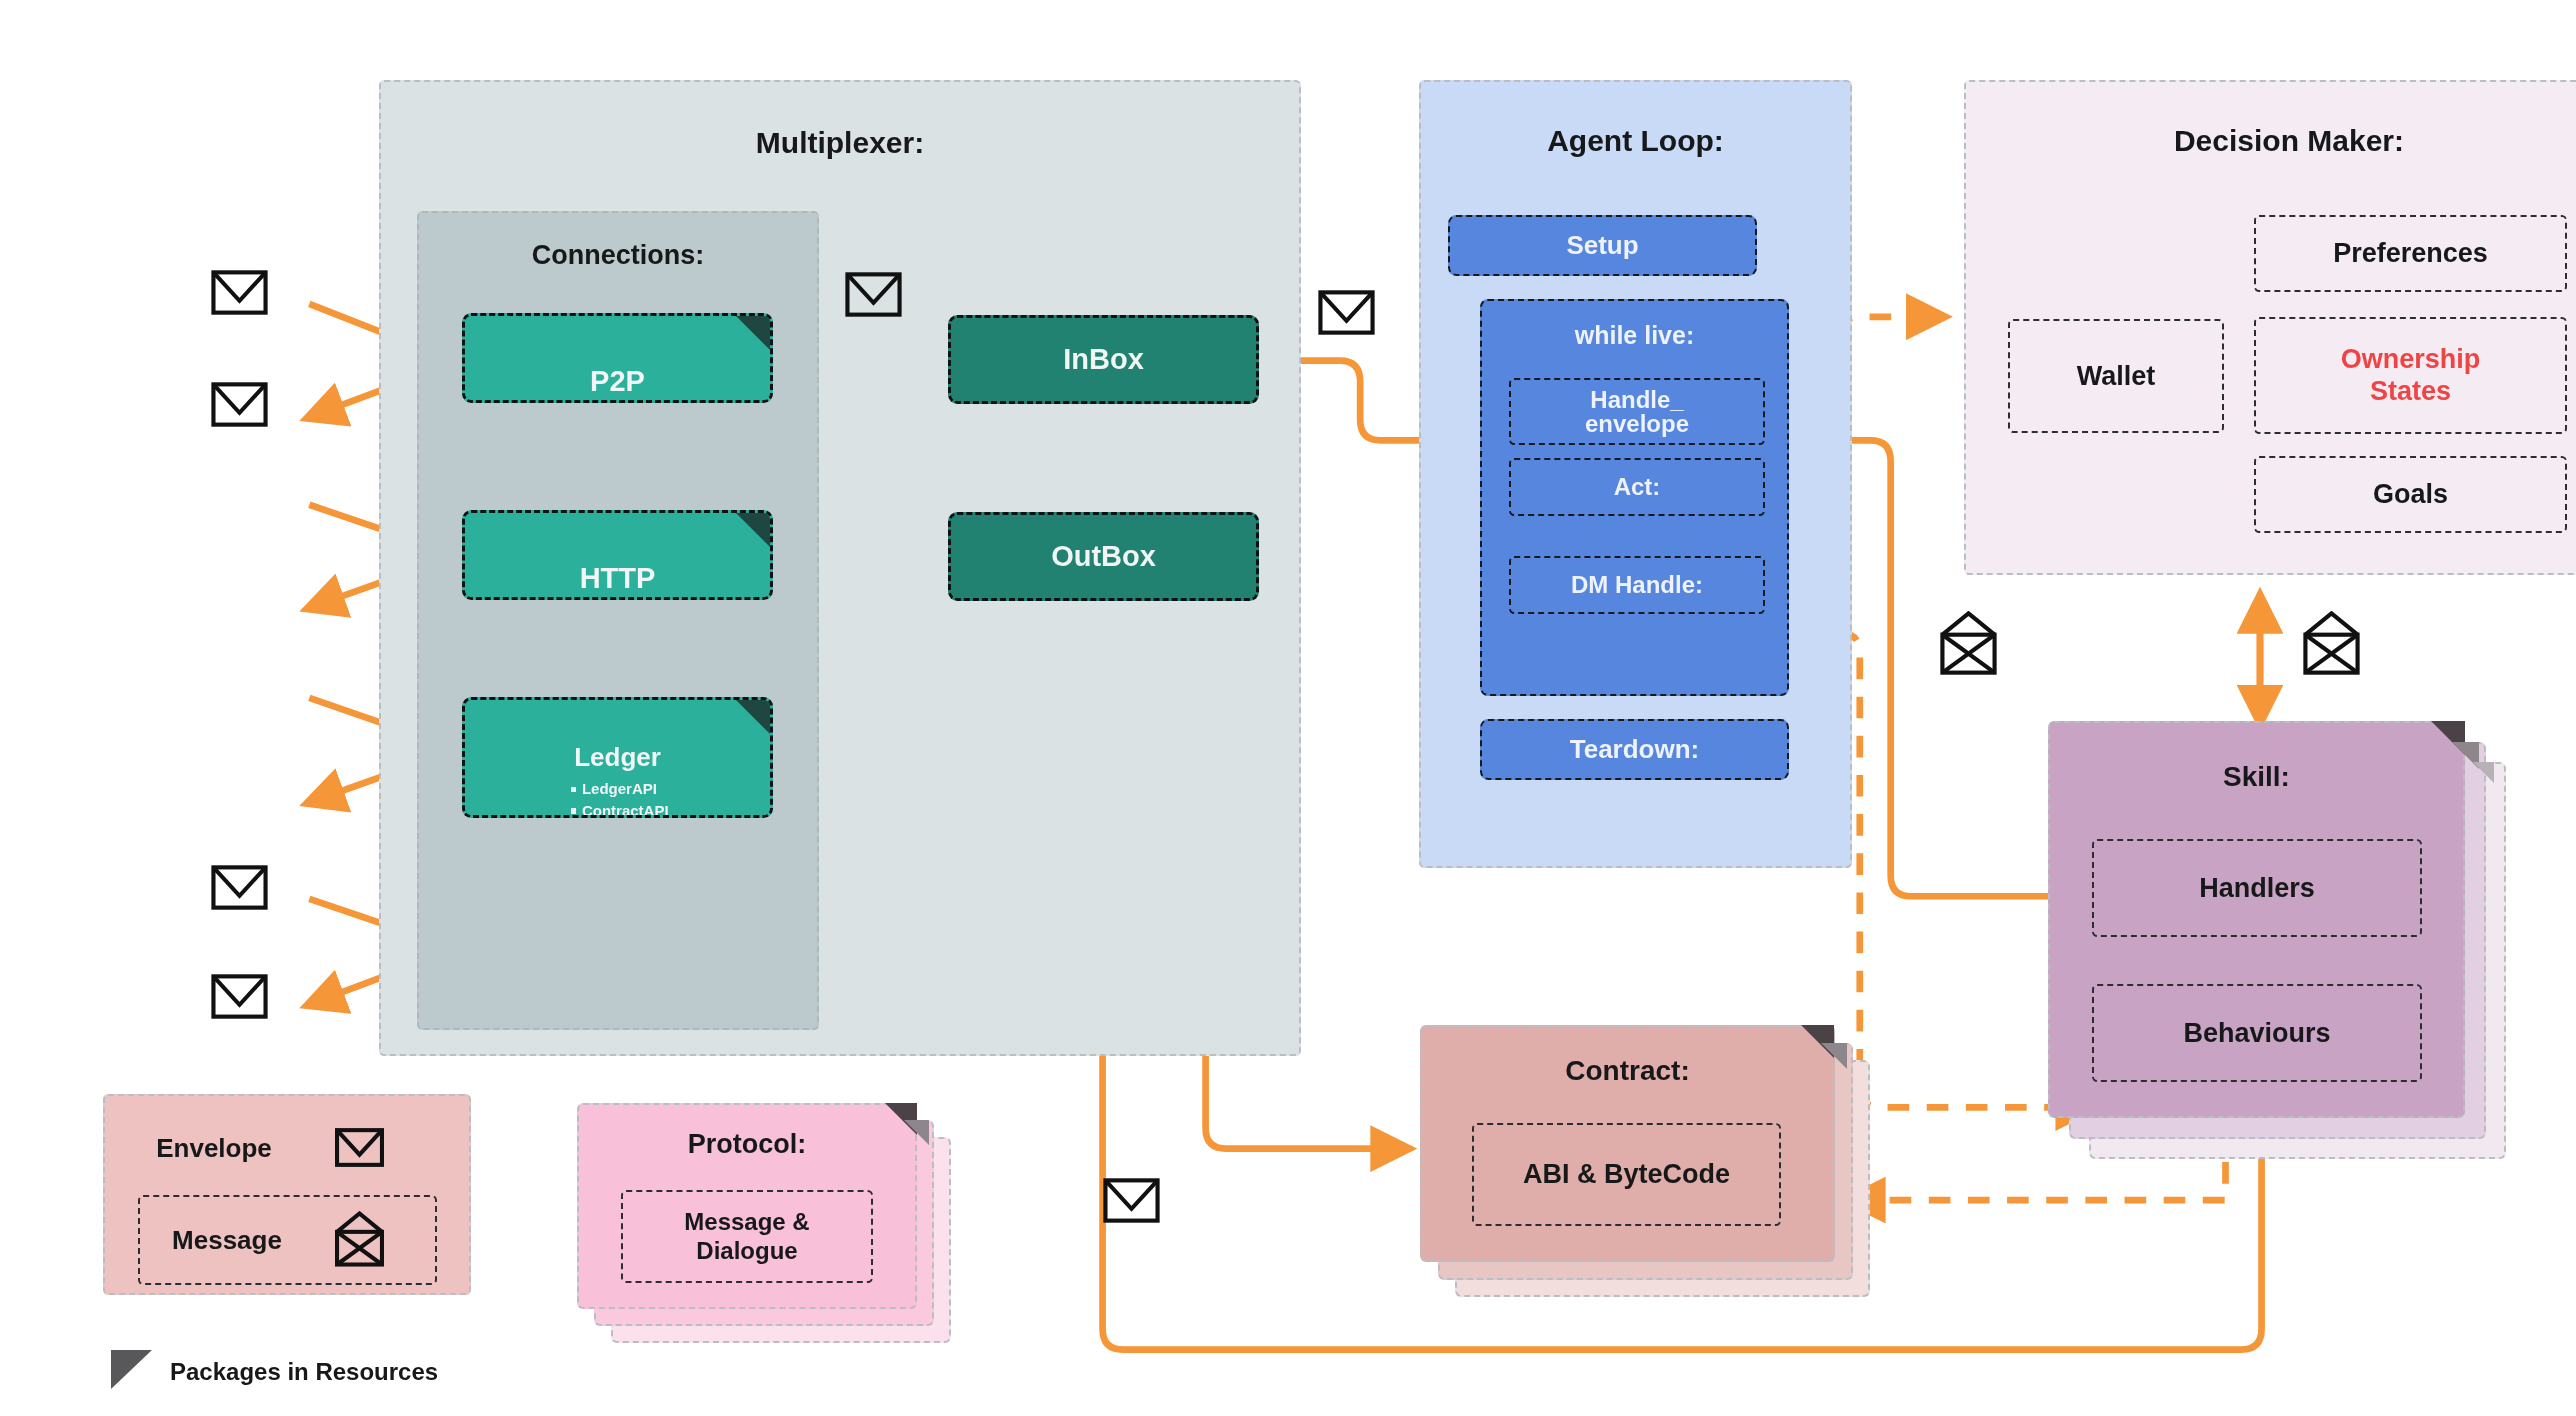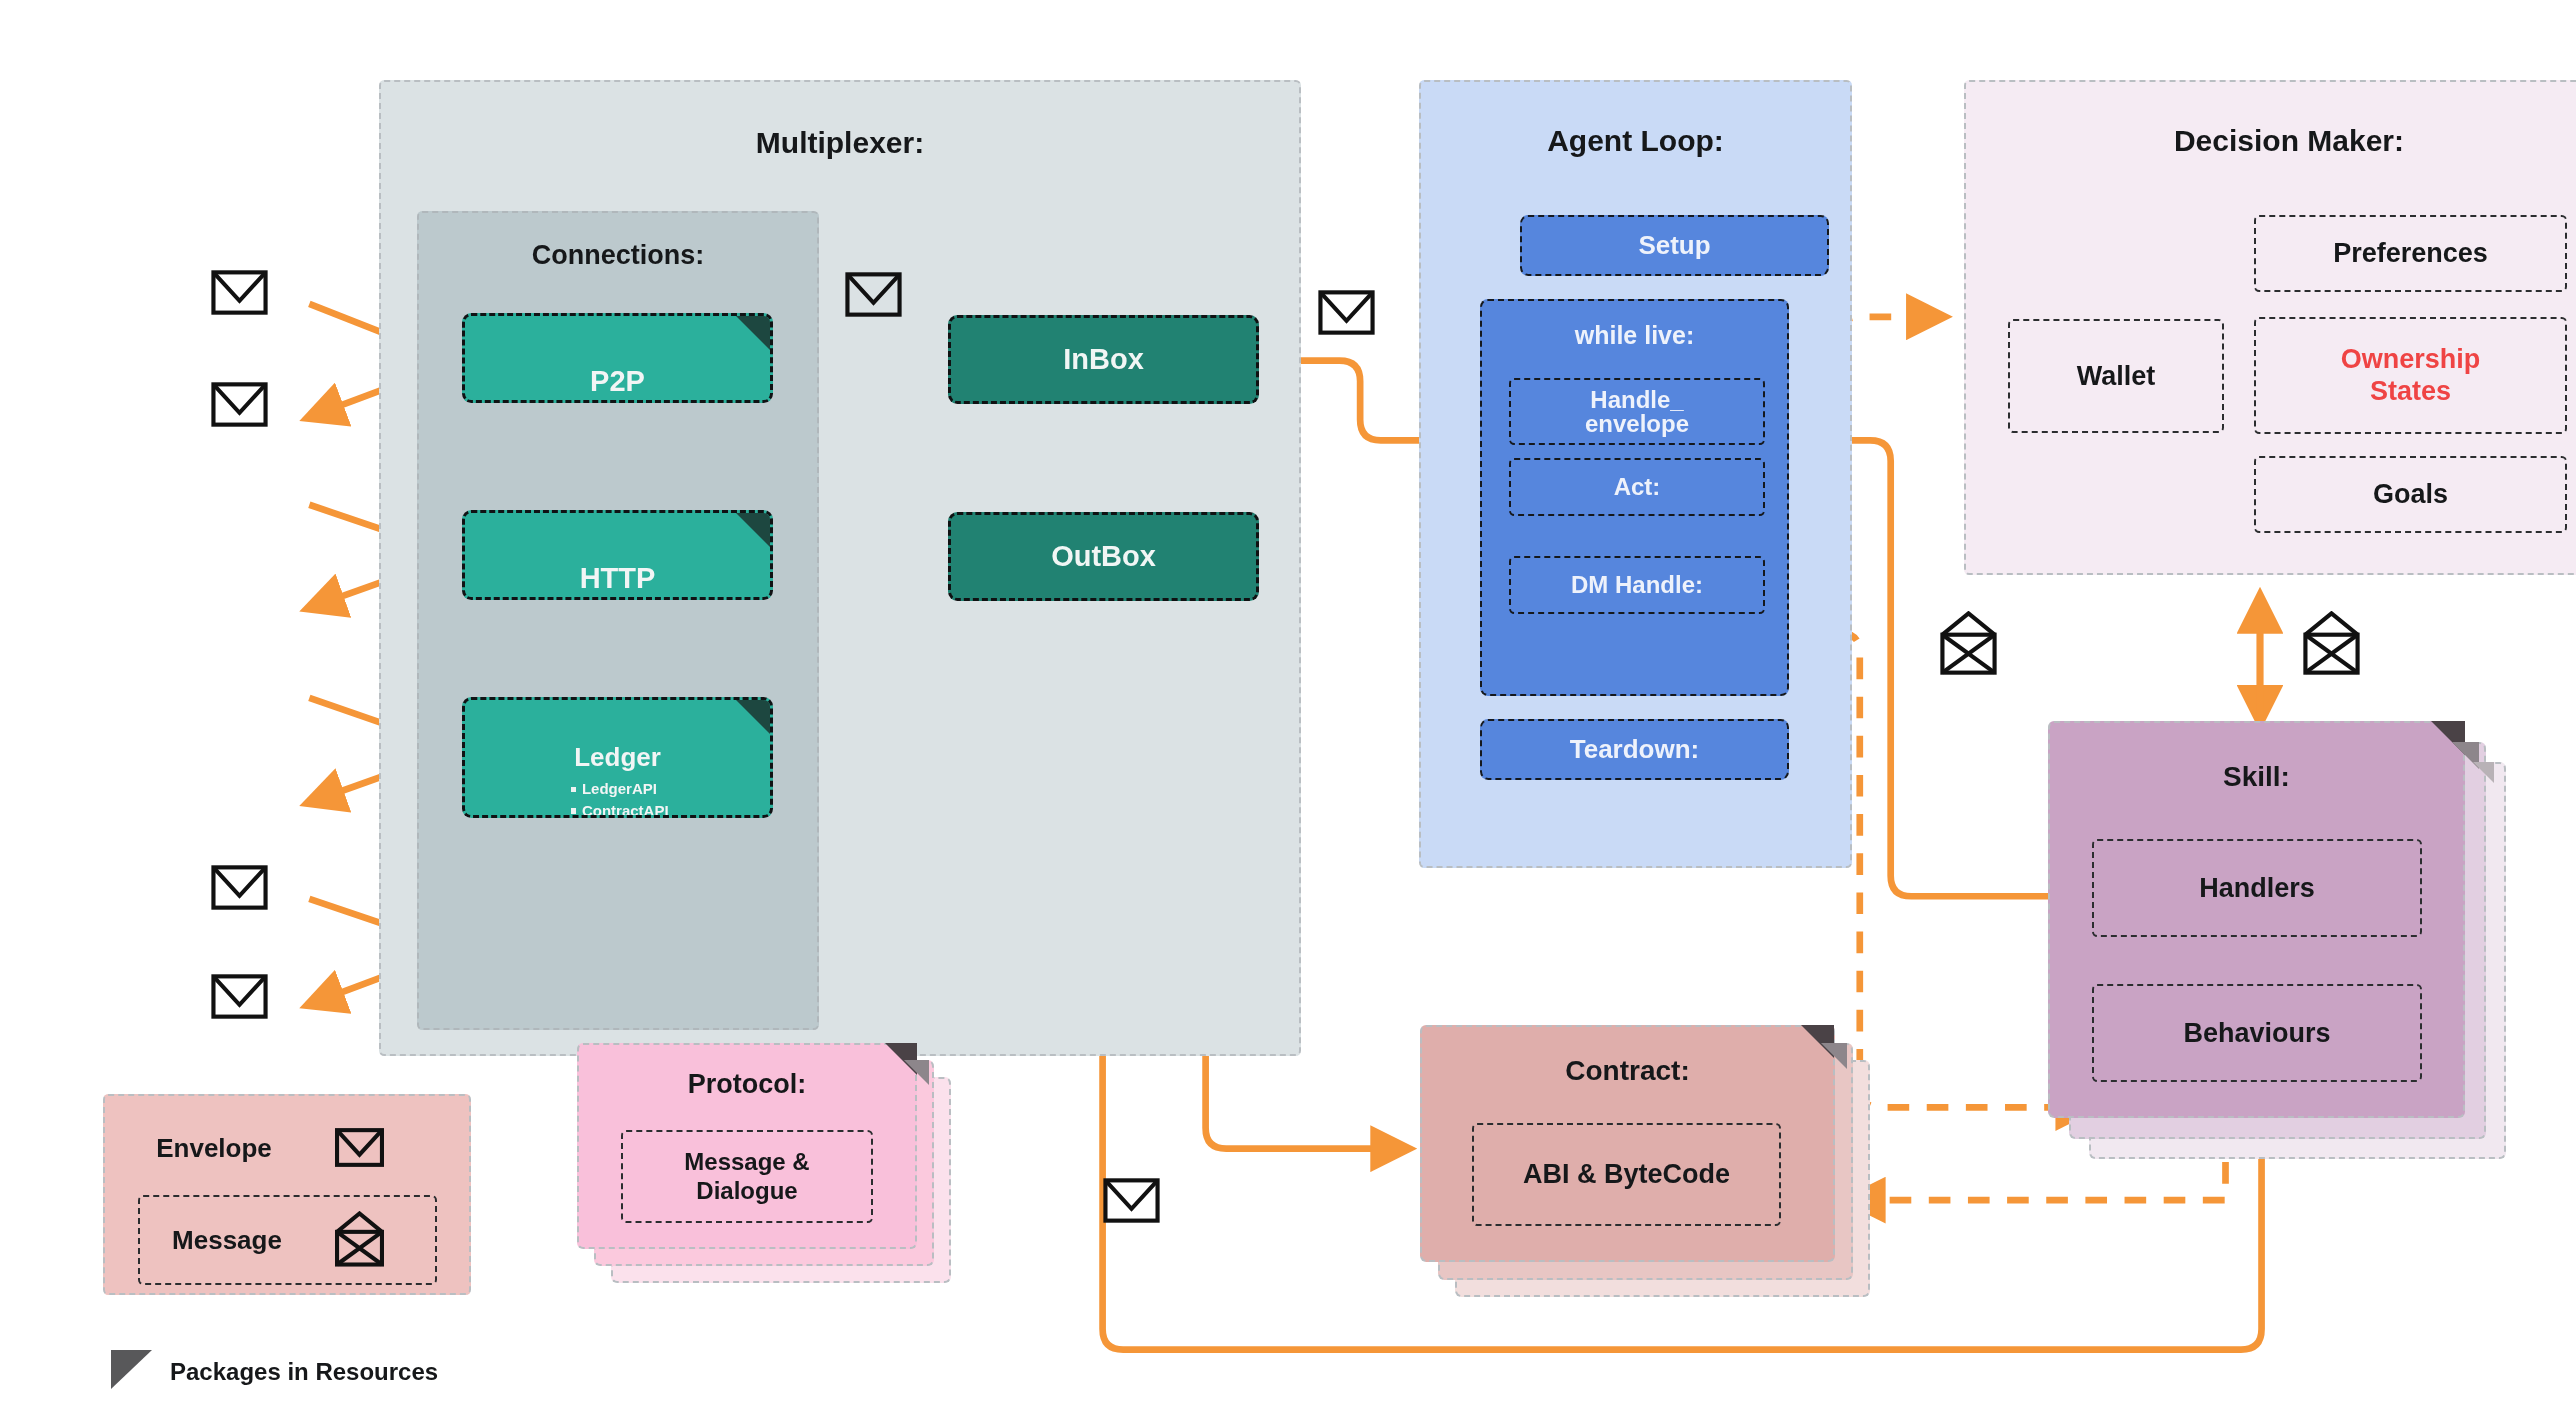--- a/index.html
+++ b/index.html
@@ -136,21 +136,21 @@
     <span>InBox</span>
   </div>
   <div class="box mbox" style="left:948px;top:512px;width:311px;height:89px;font-size:29px;">
     <span>OutBox</span>
   </div>
 
   <div class="panel" style="left:1419px;top:80px;width:433px;height:788px;background:#c9daf6;">
   </div>
   <div class="panel-title" style="left:1419px;top:124px;width:433px;font-size:30px;">Agent Loop:</div>
 
-  <div class="box bblue" style="left:1520px;top:215px;width:309px;height:61px;font-size:26px;">
+  <div class="box bblue" style="left:1448px;top:215px;width:309px;height:61px;font-size:26px;">
     <span>Setup</span>
   </div>
 
   <div class="box bblue" style="left:1480px;top:299px;width:309px;height:397px;display:block;border-radius:8px;">
     <div style="text-align:center;font-size:25px;font-weight:bold;color:#eef2fb;padding-top:19.6px;">while live:</div>
 
     <div class="box bblue-inner" style="position:absolute;left:27px;top:77px;width:256px;height:67px;font-size:24px;
                 line-height:1.0;white-space:pre-line;">
       <span>Handle_
 envelope</span>
@@ -218,21 +218,21 @@
     <span class="fold" style="left:401px;top:17.5px;border-top:26px solid #8d868b;border-left:26px solid transparent;"></span>
 
     <div style="position:absolute;left:0;top:30px;width:415px;text-align:center;
                 font-size:28px;font-weight:bold;color:#16181a;">Contract:</div>
 
     <div class="box dashbox-thin" style="left:52px;top:98px;width:309px;height:103px;font-size:27px;color:#16181a;">
       <span>ABI &amp; ByteCode</span>
     </div>
   </div>
 
-  <div class="stack" style="left:577px;top:1043px;width:407px;height:258px;padding-left:15px;">
+  <div class="stack" style="left:577px;top:1103px;width:407px;height:258px;padding-left:15px;">
     <div class="layer" style="left:34px;top:34px;width:340px;height:206px;background:#fbe1ec;"></div>
     <div class="layer" style="left:17px;top:17px;width:340px;height:206px;background:#fbc9dd;"></div>
     <div class="layer" style="left:0px;top:0px;width:340px;height:206px;background:#f9c0da;"></div>
     <span class="fold" style="left:308px;top:0px;border-top:32px solid #4a4246;border-left:32px solid transparent;"></span>
     <span class="fold" style="left:327px;top:17px;border-top:25px solid #8d868b;border-left:25px solid transparent;"></span>
 
     <div style="position:absolute;left:0;top:26px;width:340px;text-align:center;
                 font-size:27px;font-weight:bold;color:#16181a;">Protocol:</div>
 
     <div class="box dashbox-thin" style="left:44px;top:87px;width:252px;height:93px;font-size:24px;color:#16181a;

